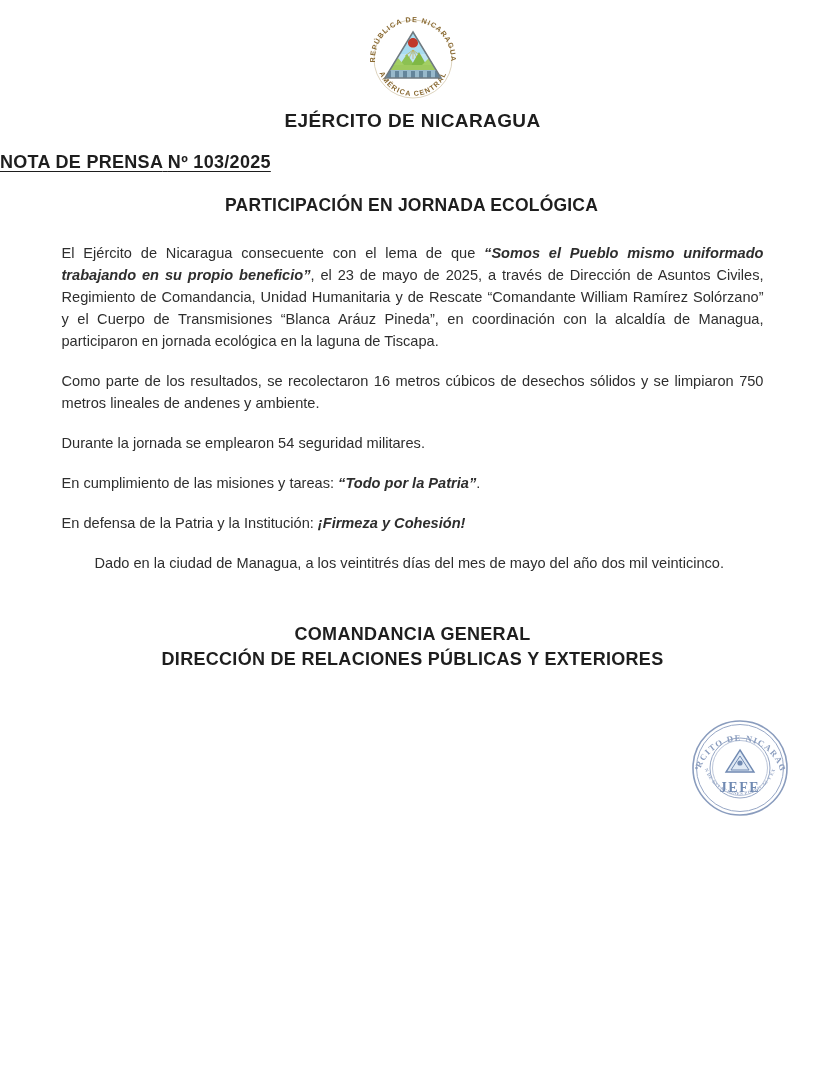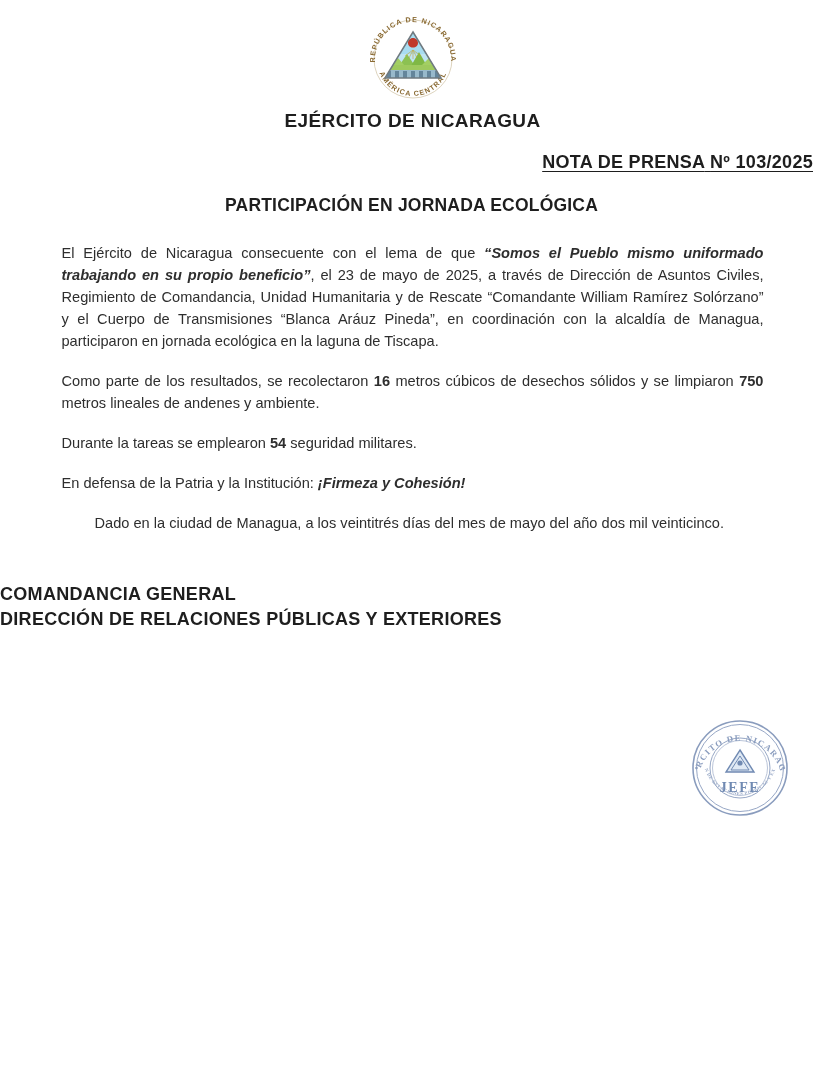--- a/index.html
+++ b/index.html
@@ -49,21 +49,21 @@
     text-align: center;
     margin: 0;
     padding: 0;
     color: #1e1e1e;
   }
 
   h2.title-nota {
     font-size: 18px;
     font-weight: bold;
     letter-spacing: 0.3px;
-    text-align: right;
+    text-align: left;
     margin: 20px 12px 0 0;
     padding: 0;
     color: #1e1e1e;
   }
   h2.title-nota span.u {
     text-decoration: underline;
     text-underline-offset: 3px;
   }
 
   h3.title-sub {
@@ -87,26 +87,27 @@
     font-size: 14.6px;
     line-height: 22px;
     text-align: justify;
     text-justify: inter-word;
     margin: 0 0 18px 0;
     color: #2e2e2e;
   }
   p.para.left { text-align: left; }
   p.para:last-child { margin-bottom: 0; padding-left: 33px; }
 
-  .b  { font-weight: bold; }
+  .b  { font-weight: normal; }
   .bi { font-weight: bold; font-style: italic; }
 
   
   .sign-block {
     margin-top: 48px;
+    text-align: center;
   }
   .sign-line {
     font-size: 18px;
     font-weight: bold;
     letter-spacing: 0.3px;
     line-height: 25px;
     color: #1e1e1e;
   }
 
   
@@ -196,21 +197,22 @@
         <span>Nº 103/2025</span>
       </span>
     </h2>
 
     <h3 class="title-sub">PARTICIPACIÓN EN JORNADA ECOLÓGICA</h3>
   </div>
 
   <div class="body-block">
     <p class="para"><span>El Ejército de Nicaragua consecuente con el lema de que </span><span class="bi">“Somos el Pueblo mismo uniformado trabajando en su propio beneficio”</span><span>, el 23 de mayo de 2025, a través de Dirección de Asuntos Civiles, Regimiento de Comandancia, Unidad Humanitaria y de Rescate “Comandante William Ramírez Solórzano” y el Cuerpo de Transmisiones “Blanca Aráuz Pineda”, en coordinación con la alcaldía de Managua, participaron en jornada ecológica en la laguna de Tiscapa.</span></p>
     <p class="para"><span>Como parte de los resultados, se recolectaron </span><span class="b">16</span><span> metros cúbicos de desechos sólidos y se limpiaron </span><span class="b">750</span><span> metros lineales de andenes y ambiente.</span></p>
-    <p class="para left"><span>Durante la tareas se emplearon </span><span class="b">54</span><span> seguridad militares.</span></p>
+    <p class="para left"><span>Durante la jornada se emplearon </span><span class="b">54</span><span> seguridad militares.</span></p>
+    <p class="para left"><span>En cumplimiento de las misiones y tareas: </span><span class="bi">“Todo por la Patria”</span><span>.</span></p>
     <p class="para left"><span>En defensa de la Patria y la Institución: </span><span class="bi">¡Firmeza y Cohesión!</span></p>
     <p class="para"><span>Dado en la ciudad de Managua, a los veintitrés días del mes de mayo del año dos mil veinticinco.</span></p>
   </div>
 
   <div class="sign-block">
     <div class="sign-line">COMANDANCIA GENERAL</div>
     <div class="sign-line">DIRECCIÓN DE RELACIONES PÚBLICAS Y EXTERIORES</div>
   </div>
 
   <div class="seal">

